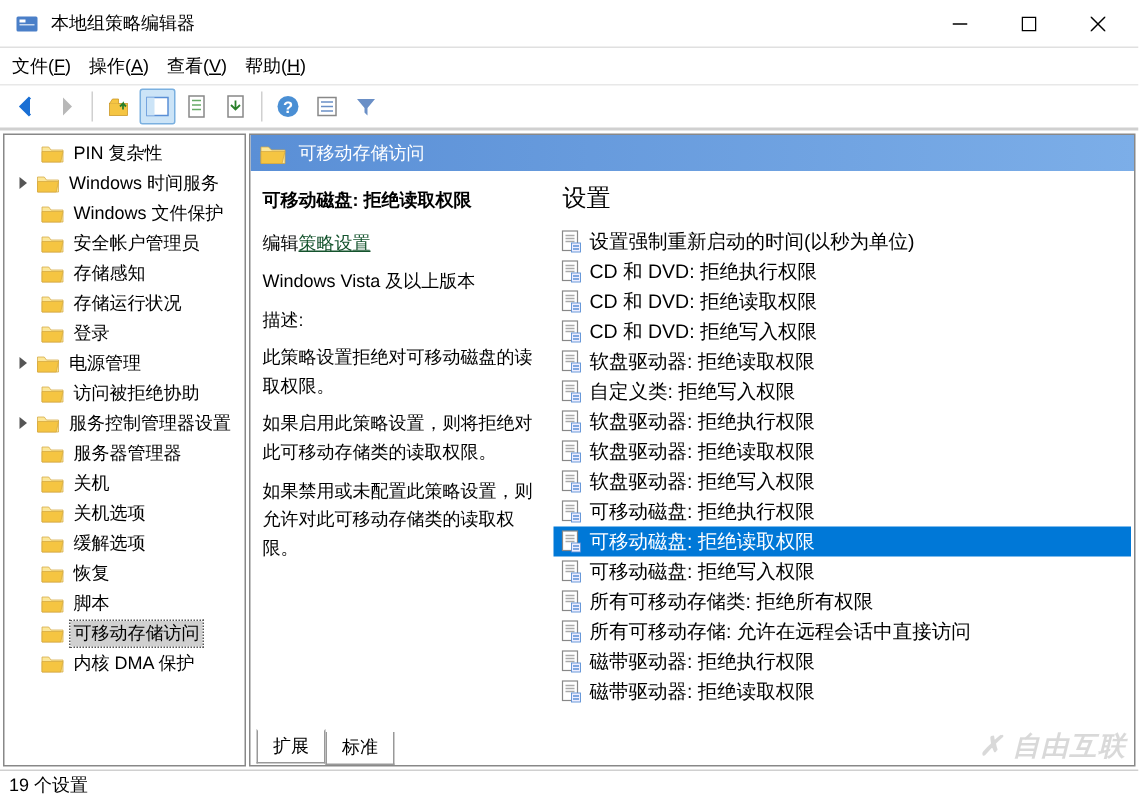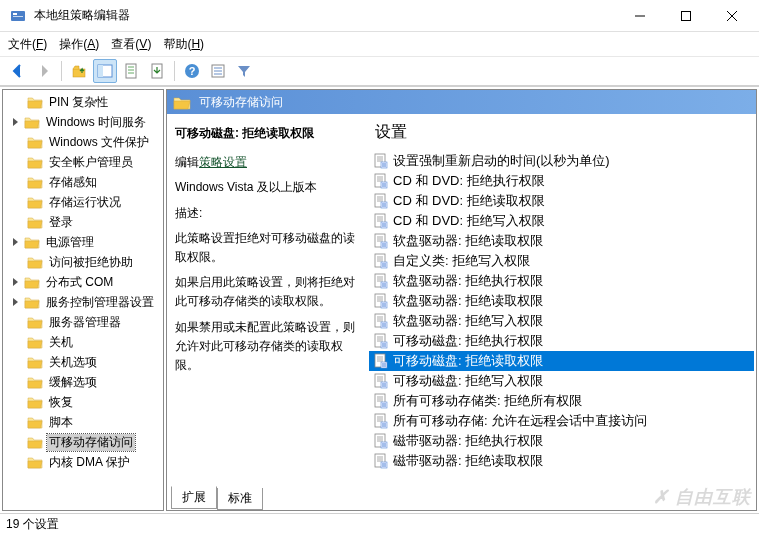--- a/index.html
+++ b/index.html
@@ -48,21 +48,21 @@
 .setting-item { display: flex; align-items: center; height: 20px; font-size: 13px; padding: 0 4px; cursor: default; }
 .setting-item.selected { background: #0078d7; color: #fff; }
 .setting-item .set-icon { width: 16px; height: 16px; margin-right: 4px; flex-shrink: 0; }
 
 
 .right-tabs { height: 22px; display: flex; align-items: flex-end; padding: 0 4px; font-size: 12px; flex-shrink: 0; }
 .tab { padding: 2px 10px; border: 1px solid #999; border-top: none; background: #fff; margin-right: 0; }
 .tab.active { border-top: 1px solid #fff; position: relative; top: -1px; }
 
 
-.statusbar { height: 21px; border-top: 1px solid #d0d0d0; font-size: 12px; padding: 2px 6px; display: flex; align-items: center; }
+.statusbar { height: 21px; border-top: 1px solid #d0d0d0; font-size: 12px; padding: 2px 6px; display: flex; align-items: flex-end; }
 
 
 .watermark { position: absolute; right: 8px; bottom: 26px; font-size: 18px; font-weight: bold; color: rgba(0,0,0,0.15); font-style: italic; letter-spacing: 1px; pointer-events: none; }
 
 
 ::-webkit-scrollbar { width: 16px; height: 16px; }
 ::-webkit-scrollbar-track { background: #f0f0f0; }
 ::-webkit-scrollbar-thumb { background: #c0c0c0; border: 1px solid #a0a0a0; }
 ::-webkit-scrollbar-button { background: #e8e8e8; height: 16px; border: 1px solid #c0c0c0; }
 </style>
@@ -230,27 +230,20 @@
             <path d="M1 2 L1 12 L15 12 L15 4 L7 4 L5.5 2 Z" fill="#fce79a" stroke="#d4a840" stroke-width="0.5"></path>
             <path d="M1 5 L15 5 L13.5 12 L1 12 Z" fill="#f5c542" stroke="#d4a840" stroke-width="0.5"></path>
           </svg>
           <span class="label">访问被拒绝协助</span>
         </div>
         <div class="tree-item has-children">
           <svg class="folder-icon" viewBox="0 0 16 13">
             <path d="M1 2 L1 12 L15 12 L15 4 L7 4 L5.5 2 Z" fill="#fce79a" stroke="#d4a840" stroke-width="0.5"></path>
             <path d="M1 5 L15 5 L13.5 12 L1 12 Z" fill="#f5c542" stroke="#d4a840" stroke-width="0.5"></path>
           </svg>
-          <span class="label">分布式 COM</span>
-        </div>
-        <div class="tree-item has-children">
-          <svg class="folder-icon" viewBox="0 0 16 13">
-            <path d="M1 2 L1 12 L15 12 L15 4 L7 4 L5.5 2 Z" fill="#fce79a" stroke="#d4a840" stroke-width="0.5"></path>
-            <path d="M1 5 L15 5 L13.5 12 L1 12 Z" fill="#f5c542" stroke="#d4a840" stroke-width="0.5"></path>
-          </svg>
           <span class="label">服务控制管理器设置</span>
         </div>
         <div class="tree-item">
           <svg class="folder-icon" viewBox="0 0 16 13">
             <path d="M1 2 L1 12 L15 12 L15 4 L7 4 L5.5 2 Z" fill="#fce79a" stroke="#d4a840" stroke-width="0.5"></path>
             <path d="M1 5 L15 5 L13.5 12 L1 12 Z" fill="#f5c542" stroke="#d4a840" stroke-width="0.5"></path>
           </svg>
           <span class="label">服务器管理器</span>
         </div>
         <div class="tree-item">

